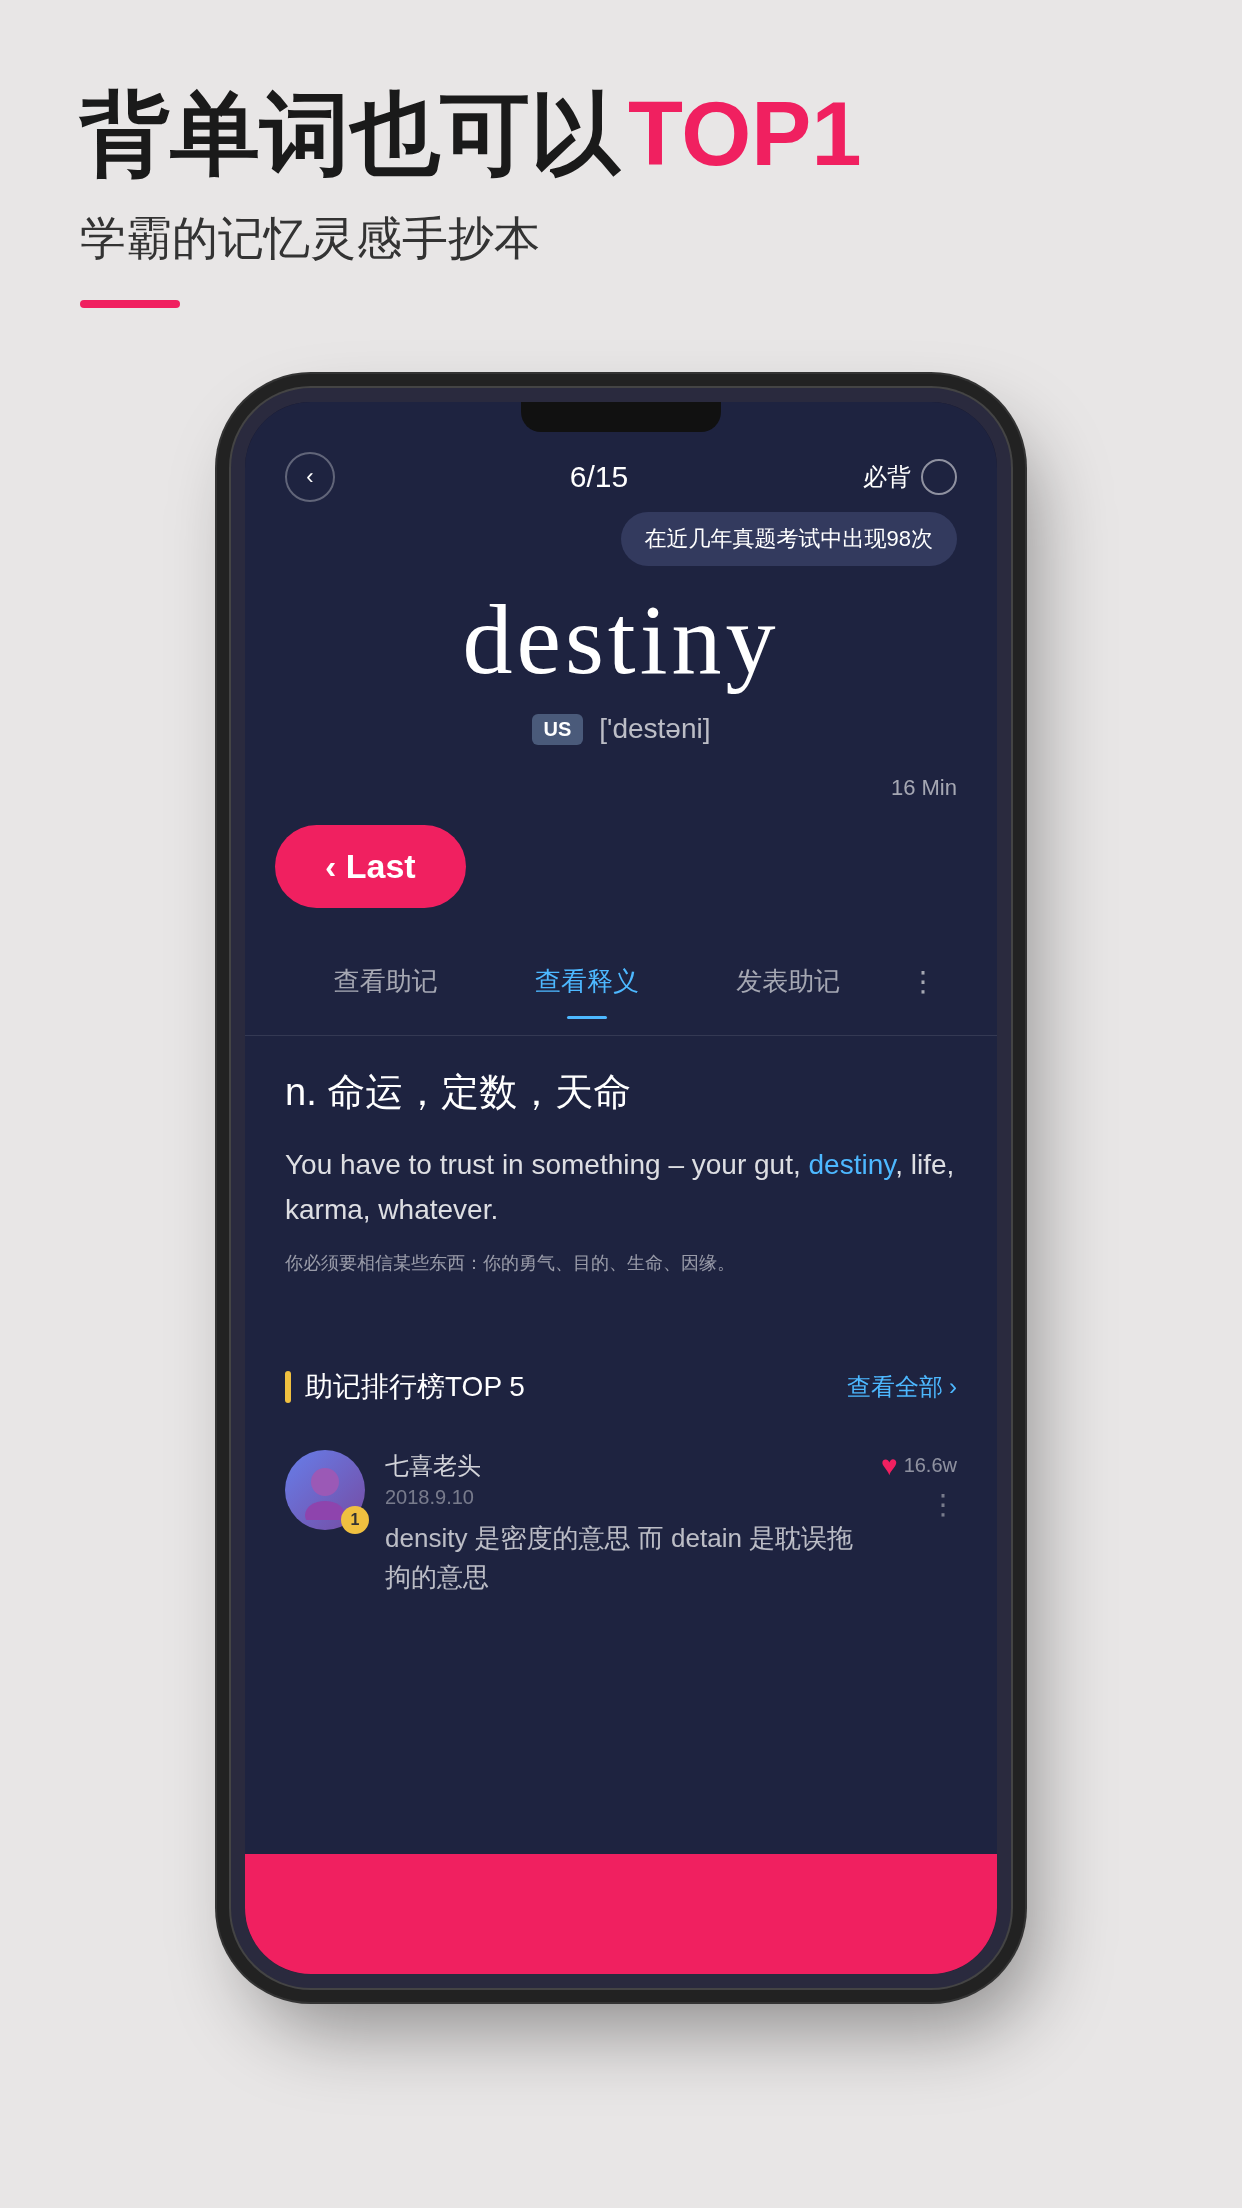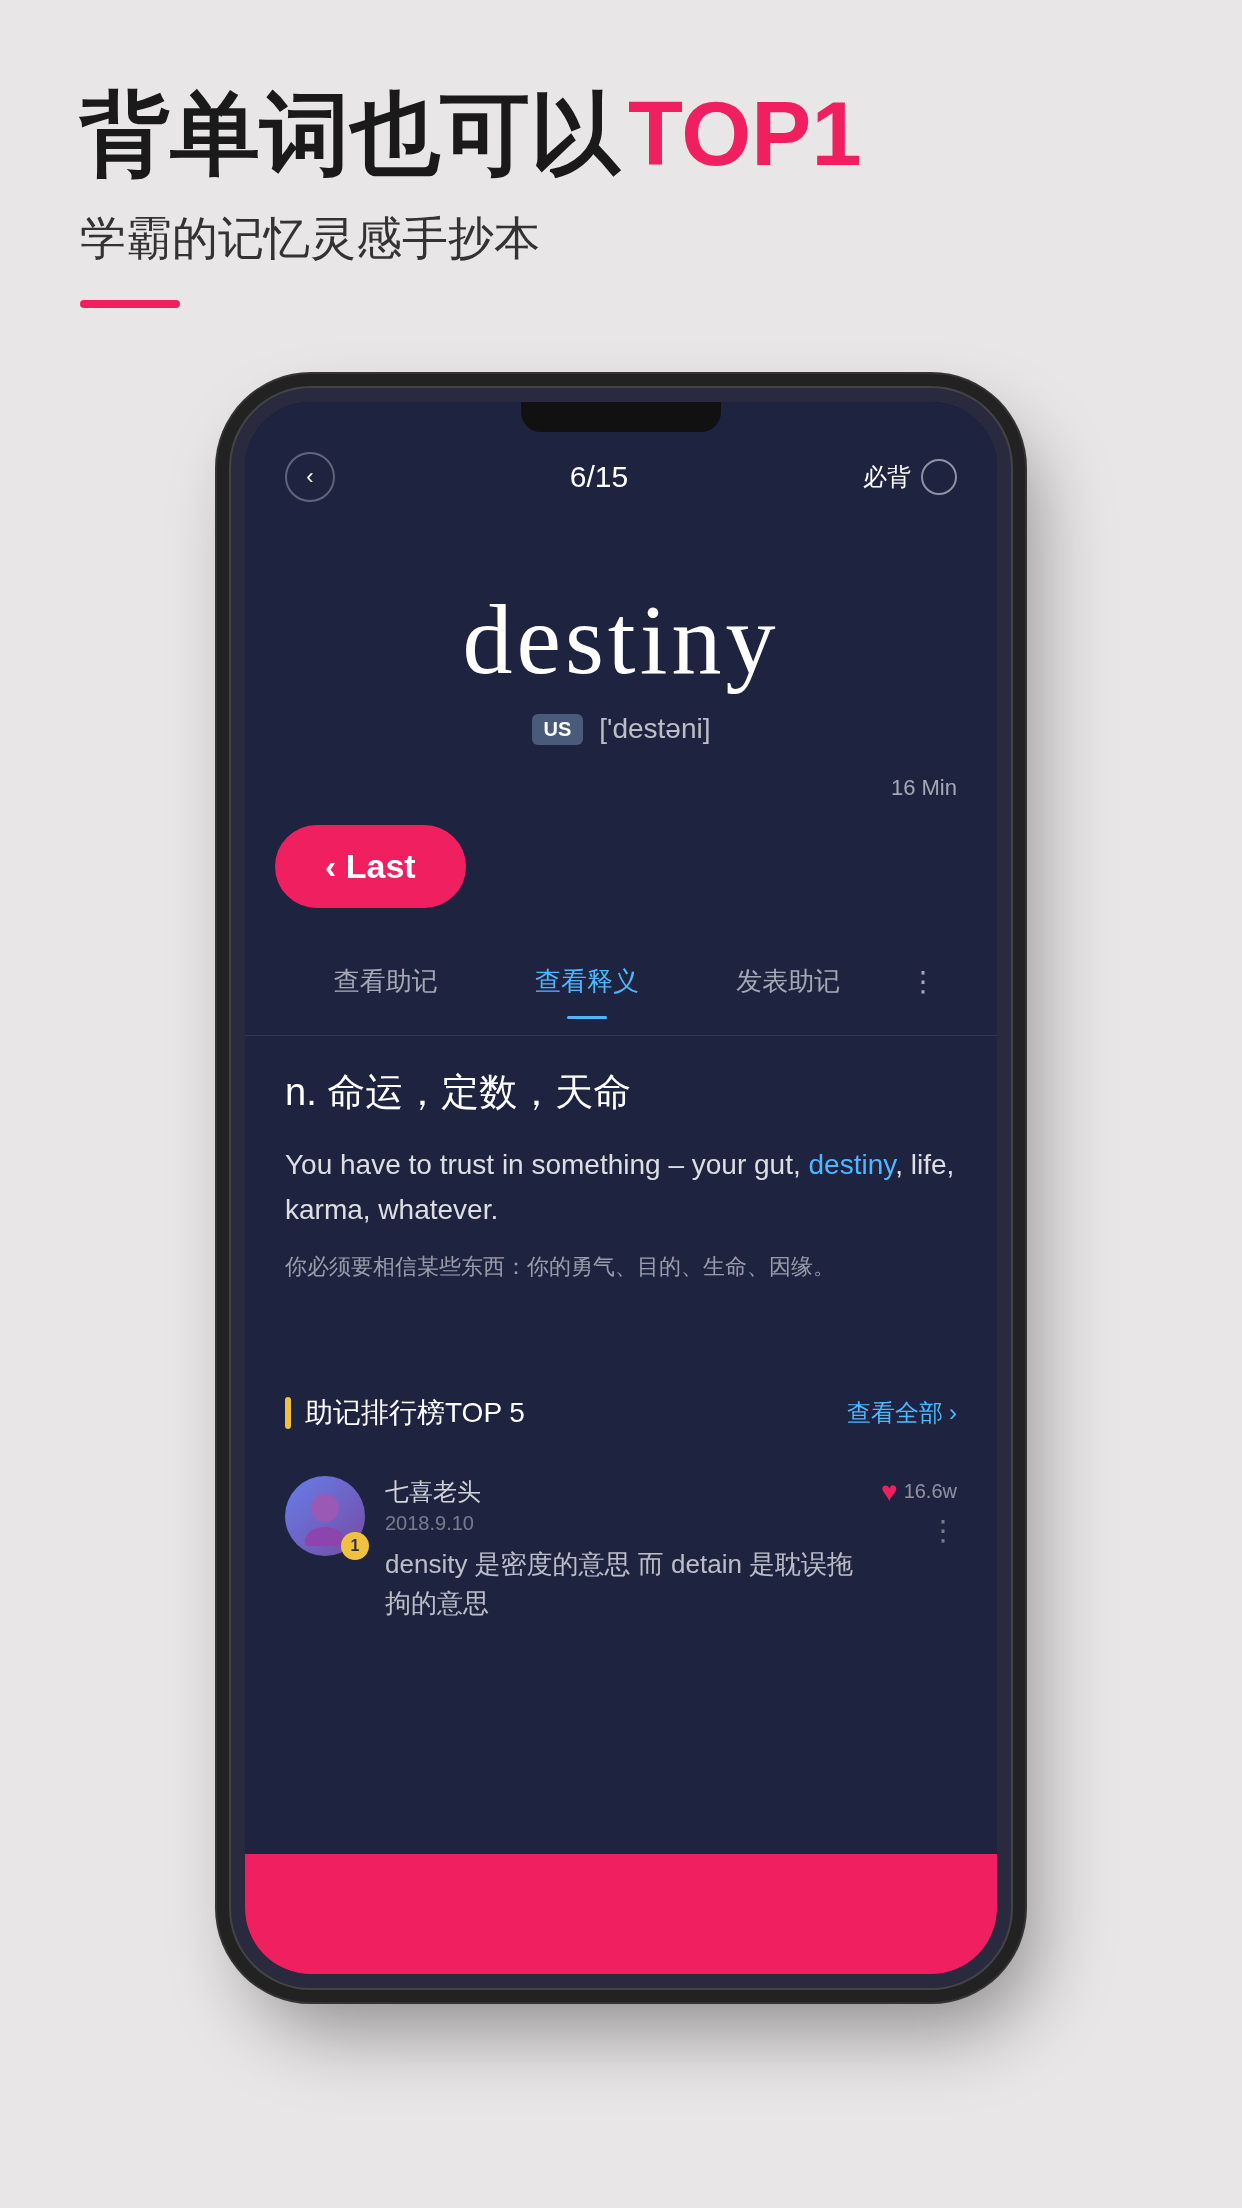--- a/index.html
+++ b/index.html
@@ -303,23 +303,23 @@
       line-height: 1.6;
       margin-bottom: 16px;
     }
 
     .example-en .highlight-word {
       color: #4db8ff;
     }
 
     .example-cn {
       color: rgba(255,255,255,0.55);
-      font-size: 22px;
+      font-size: 18px;
       line-height: 1.6;
-      margin-bottom: 60px;
+      margin-bottom: 40px;
     }
 
     
     .mnemonic-section {
       padding: 20px 40px 0 40px;
     }
 
     .mnemonic-header {
       display: flex;
       align-items: center;
@@ -529,20 +529,23 @@
       <div class="nav-bar">
         <div class="back-btn">
           <span>‹</span>
         </div>
         <span class="progress-text">6/15</span>
         <div class="must-memorize">
           <span>必背</span>
           <div class="circle-icon"></div>
         </div>
 
+        <div class="tooltip">
+          <span>在近几年真题考试中出现98次</span>
+        </div>
       </div>
 
       <div class="word-section">
         <div class="word-main">destiny</div>
         <div class="pronunciation">
           <span class="us-badge">US</span>
           <span class="phonetic">['destəni]</span>
         </div>
       </div>
 

